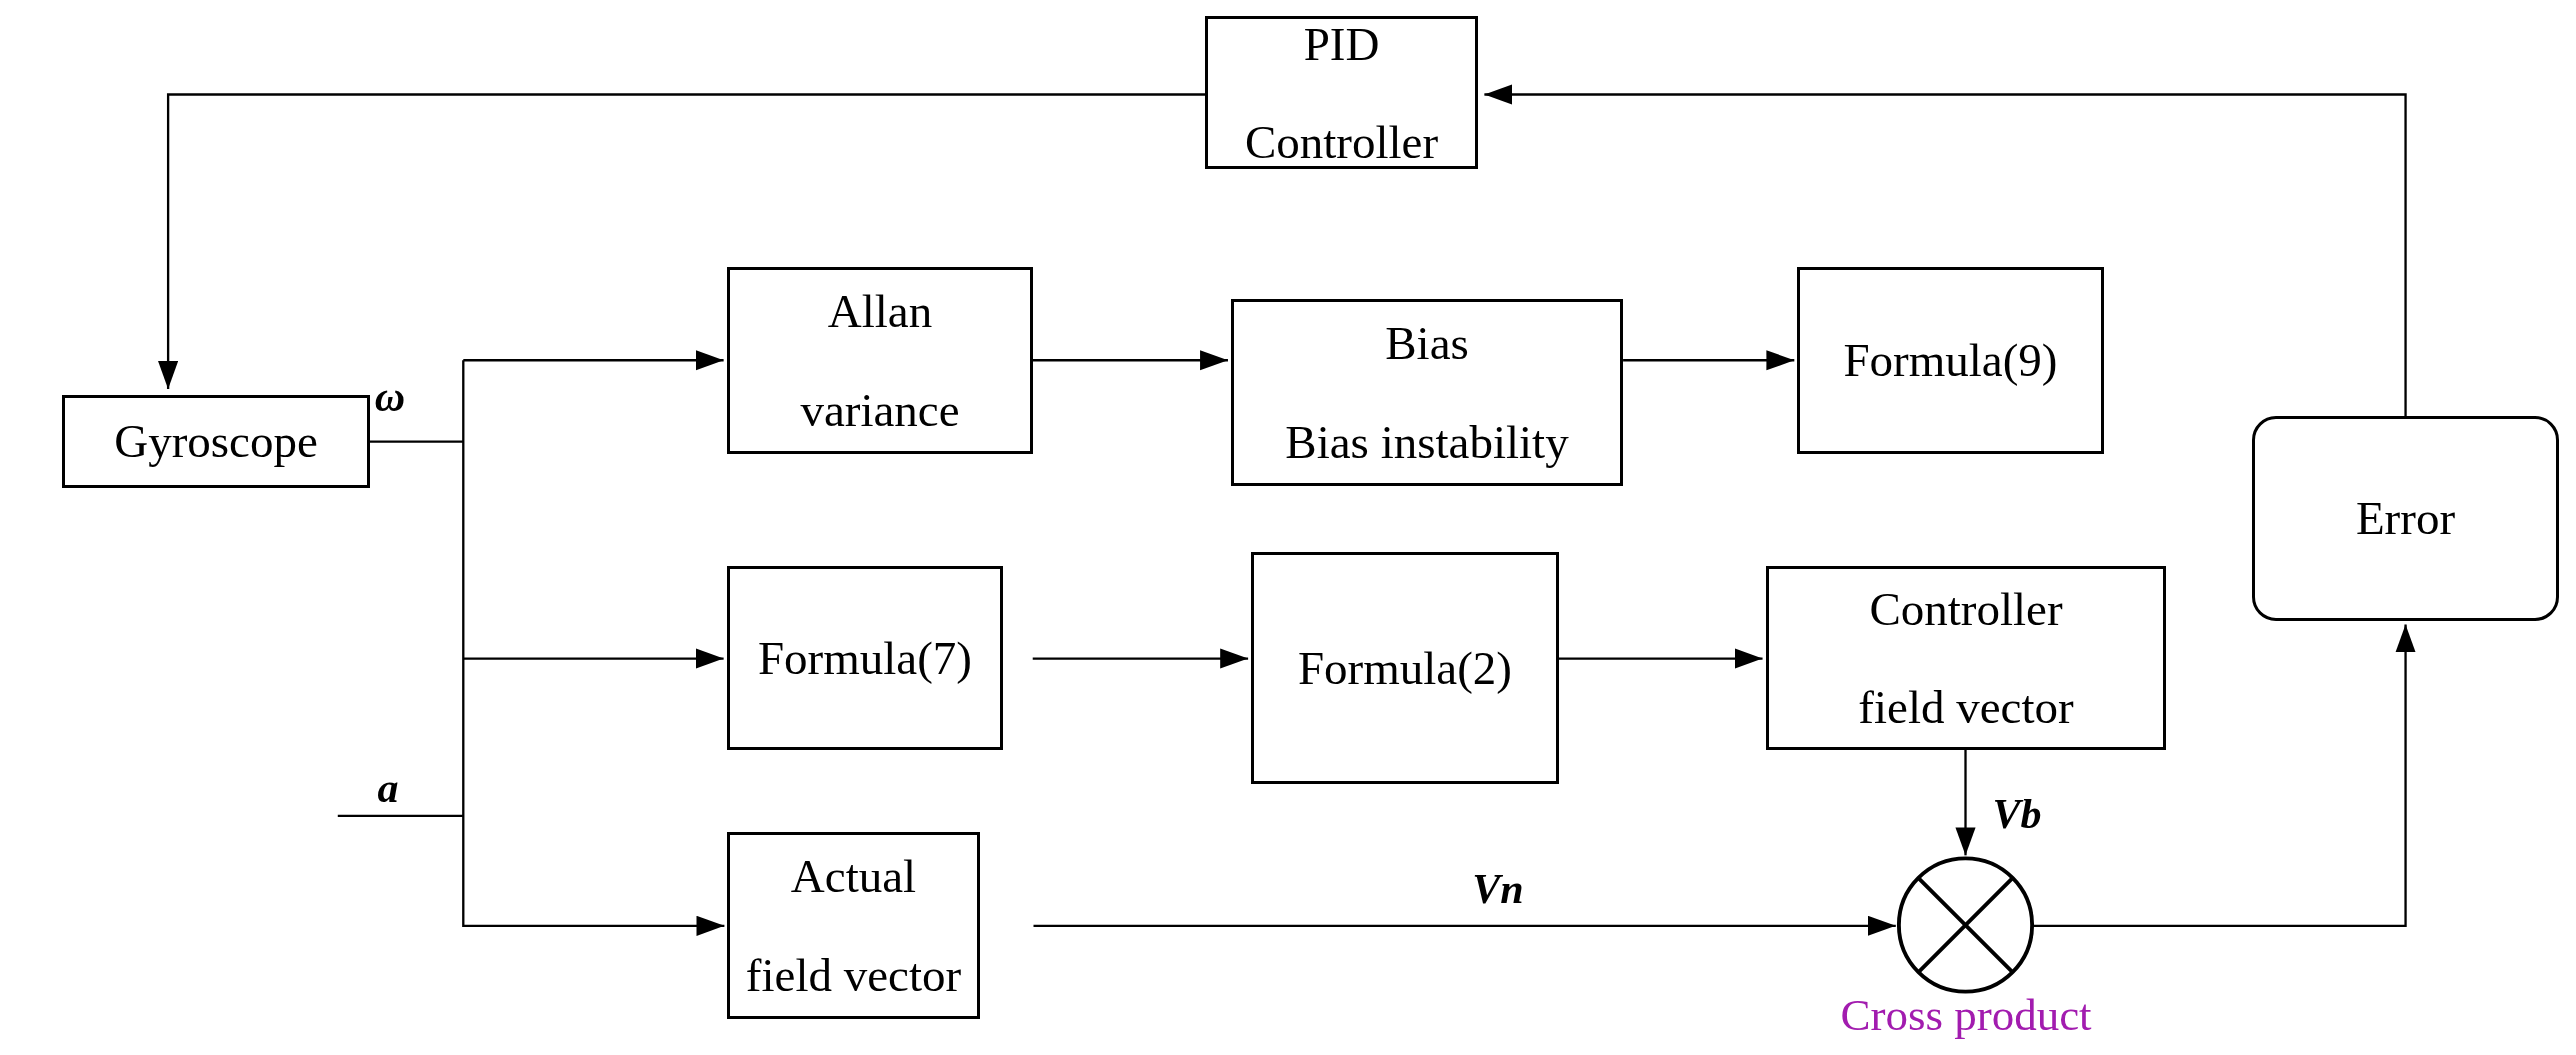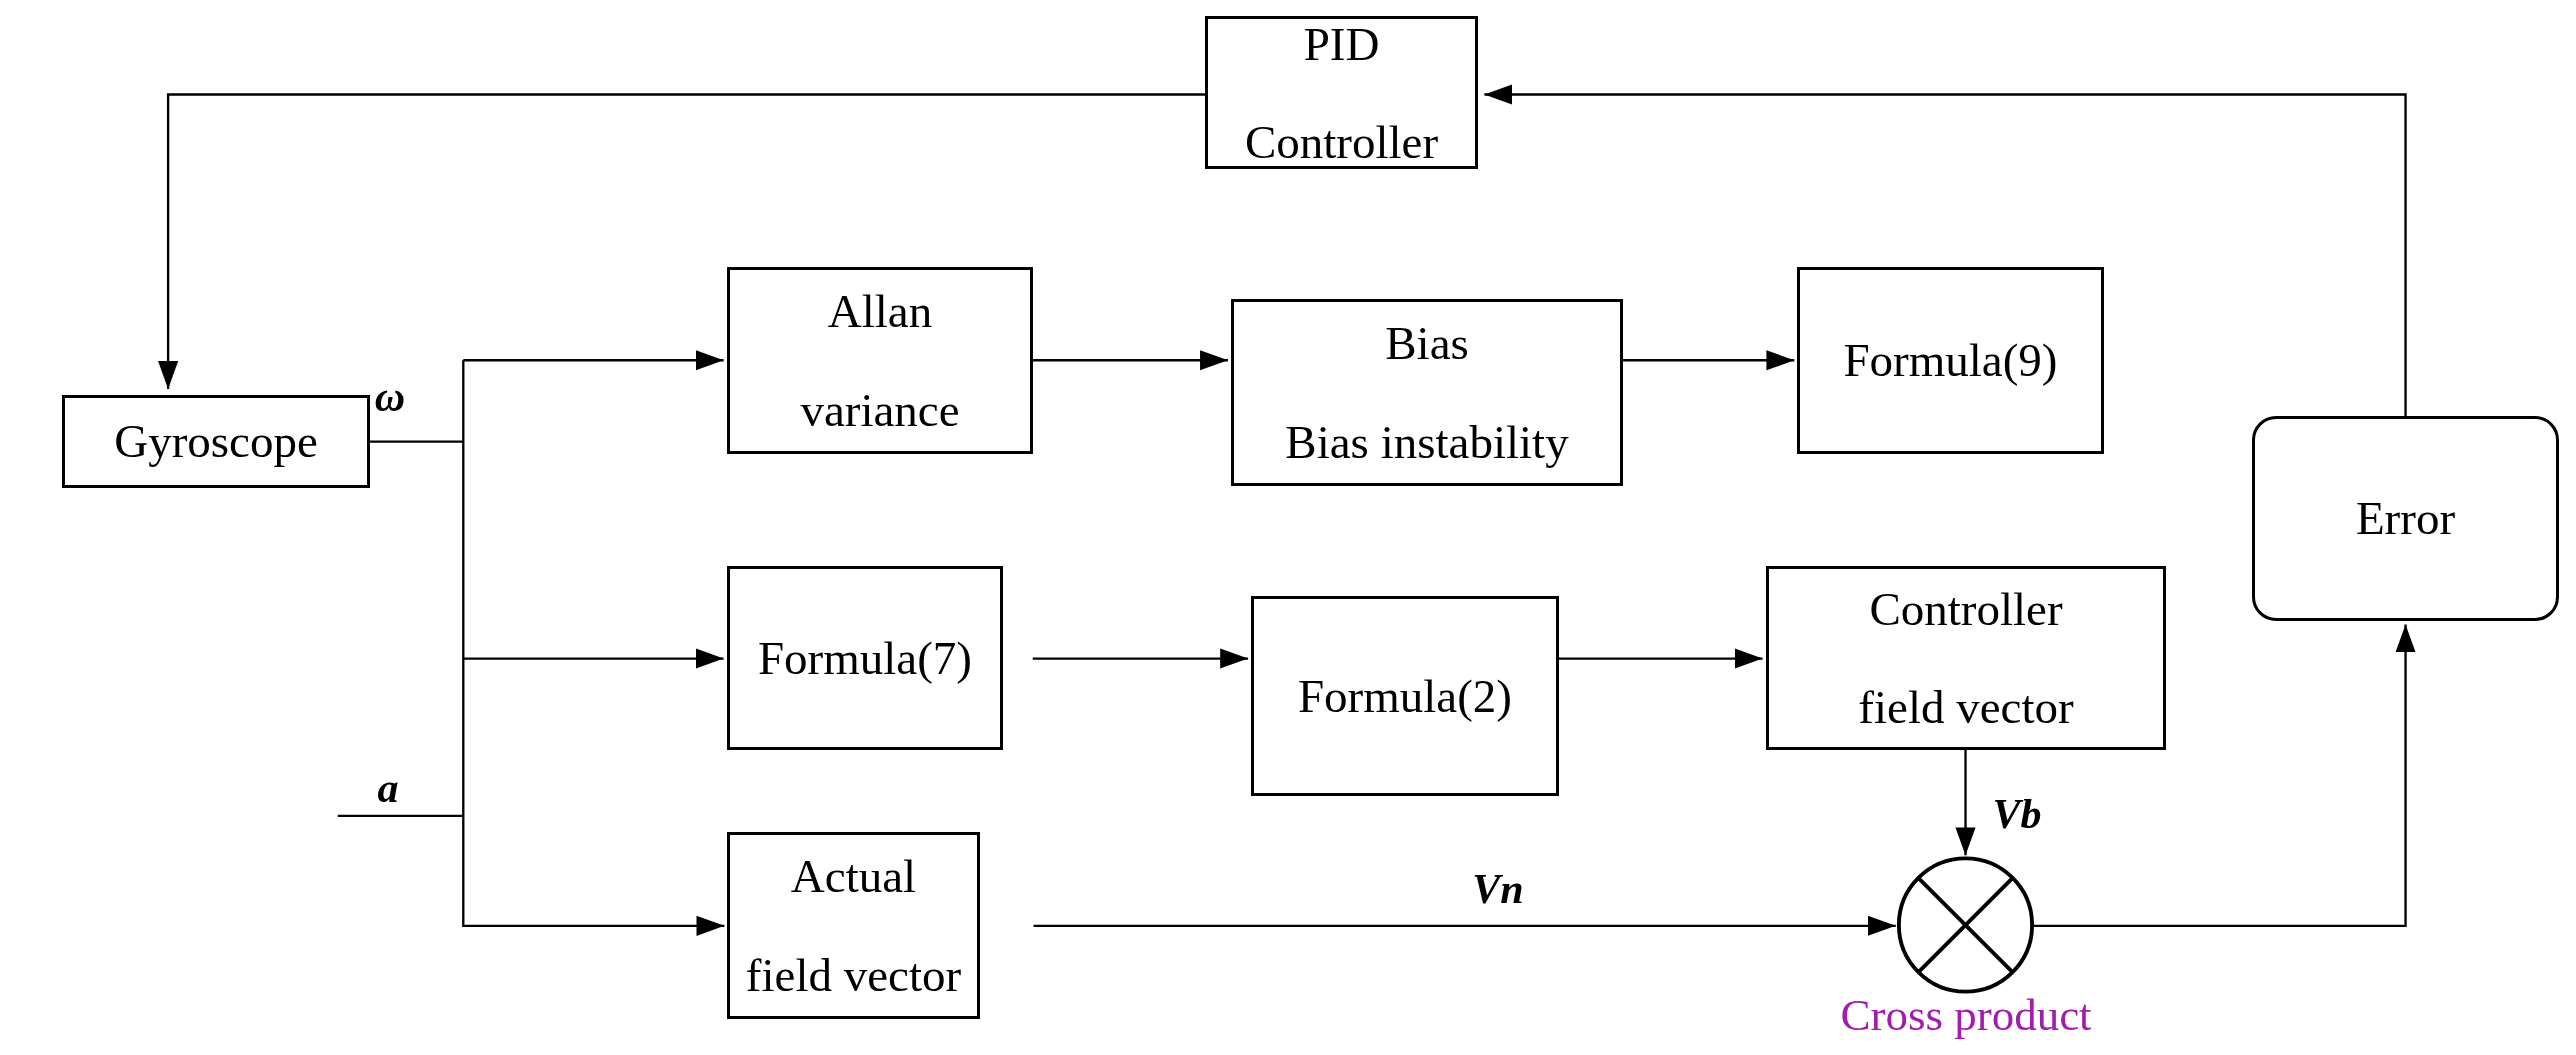--- a/index.html
+++ b/index.html
@@ -43,21 +43,21 @@
     color:#a21caf;
     white-space:nowrap;
   }
   
   #n-pid        {left:1205px;top:16.3px;  width:273px;height:153px;}
   #n-gyroscope  {left:14px;  top:395px; width:308px;height:93px;margin-left:48px;}
   #n-allan      {left:727px; top:267px; width:306px;height:187px;}
   #n-bias       {left:1231px;top:267px; width:392px;height:187px;margin-top:32px;}
   #n-formula9   {left:1797px;top:267px; width:307px;height:187px;}
   #n-formula7   {left:727px; top:566px; width:276px;height:184px;}
-  #n-formula2   {left:1251px;top:596px; width:308px;height:200px;}
+  #n-formula2   {left:1251px;top:552px; width:308px;height:232px;}
   #n-theoretical{left:1766px;top:566px; width:400px;height:184px;}
   #n-actual     {left:727px; top:832px;width:253px;height:187px;}
   #n-error      {left:2252px;top:416px; width:307px;height:205px;border-radius:24px;}
   #lbl-omega{left:390px; top:397px;}
   #lbl-a    {left:388px; top:788px;}
   #lbl-vn   {left:1498px;top:889px;}
   #lbl-vb   {left:2017px;top:814px;}
   #lbl-cross{left:1966px;top:989px;}
 </style>
 </head>

